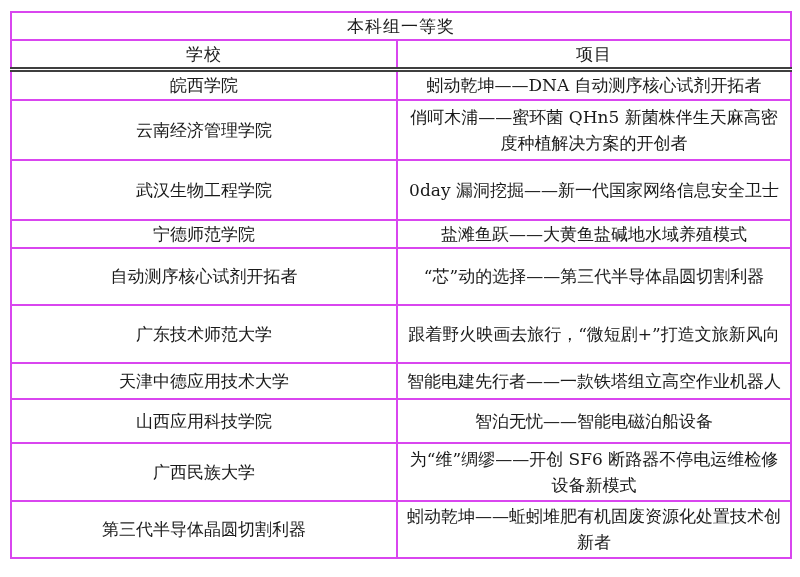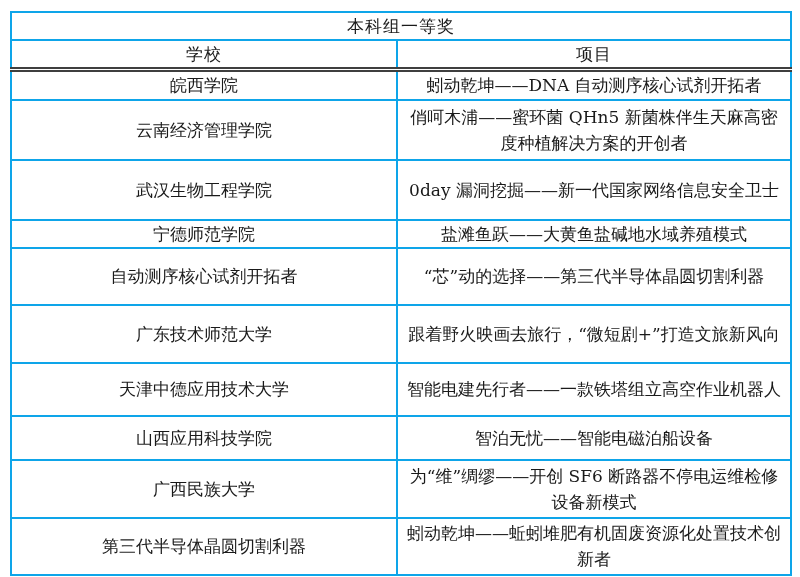--- a/index.html
+++ b/index.html
@@ -24,21 +24,21 @@
     width: 780px;
     border-collapse: collapse;
     table-layout: fixed;
     border: 2px solid #3f3f3f;
     font-size: 17px;
     line-height: 26px;
   }
   table.award col.c-school { width: 386px; }
   table.award col.c-project { width: 394px; }
   table.award td, table.award th {
-    border: 2px solid #0ea5e9;
+    border: 2px solid #d946ef;
     text-align: center;
     vertical-align: middle;
     padding: 0 6px;
     font-weight: normal;
     overflow: hidden;
   }
   tr.caption-row { height: 20px; }
   tr.caption-row td {
     font-size: 17px;
     letter-spacing: 1px;
@@ -49,21 +49,21 @@
     letter-spacing: 1px;
   }
   tr.h-single { height: 29px; }
   tr.h-double { height: 59px; }
   tr.r1  { height: 30px; }
   tr.r2  { height: 60px; }
   tr.r3  { height: 60px; }
   tr.r4  { height: 25px; padding-left: 21px; }
   tr.r5  { height: 57px; }
   tr.r6  { height: 58px; }
-  tr.r7  { height: 53px; margin-top: 24px; }
+  tr.r7  { height: 36px; margin-top: 24px; }
   tr.r8  { height: 44px; }
   tr.r9  { height: 58px; }
   tr.r10 { height: 57px; }
 </style>
 </head>
 <body>
 
 <div class="page">
   <table class="award">
     <colgroup>

